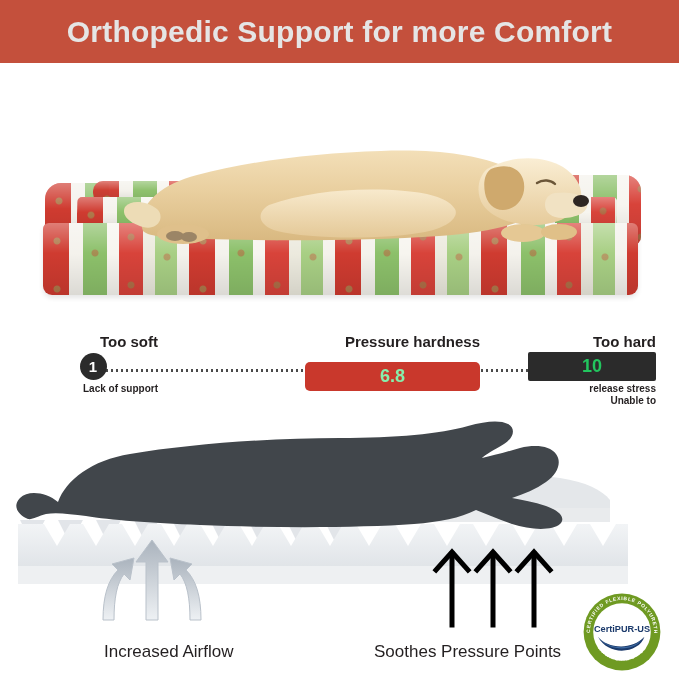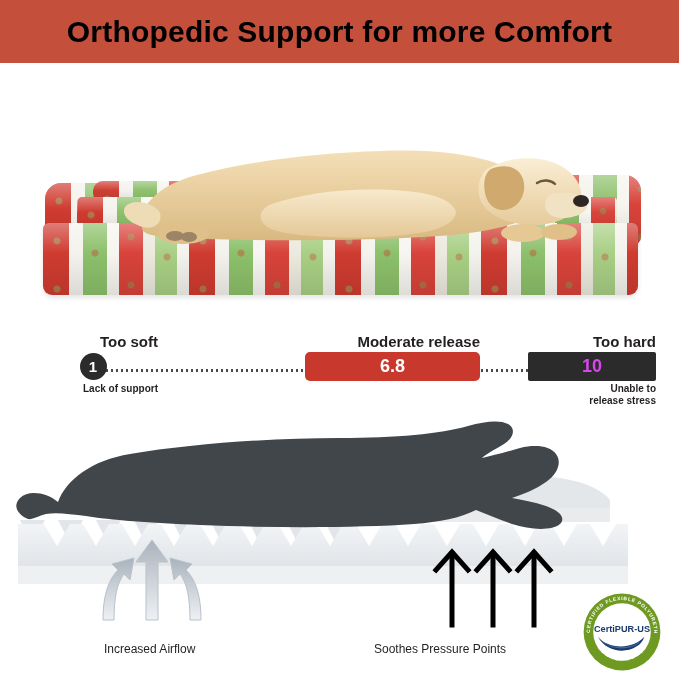--- a/index.html
+++ b/index.html
@@ -9,21 +9,21 @@
     color:#231f20;
   }
 
   
   .banner{
     position:absolute;left:0;top:0;width:679px;height:63px;
     background:#c4503c;
     display:flex;align-items:center;justify-content:center;
   }
   .banner-title{
-    color:#000000;
+    color:#e5e5e5;
     font-size:30px;font-weight:bold;letter-spacing:.2px;
     white-space:nowrap;
   }
 
   
   .photo{
     position:absolute;left:0;top:63px;width:679px;height:247px;
     background:#ffffff;overflow:hidden;
   }
   .bed-wrap{position:absolute;left:33px;top:72px;width:613px;height:165px;}
@@ -103,44 +103,44 @@
 
   .marker-circle{
     width:27px;height:27px;border-radius:50%;
     background:#2b2b2b;color:#ffffff;
     font-size:15px;font-weight:bold;
     display:flex;align-items:center;justify-content:center;
     margin:3px auto 3px auto;
   }
   .marker-red{
     min-width:40px;height:29px;border-radius:5px;
-    background:#c9382c;color:#ffffff;
+    background:#c9382c;color:#86efac;
+    font-size:18px;font-weight:bold;
+    display:flex;align-items:center;justify-content:center;
+    margin:12px auto 2px auto;padding:0 3px;
+  }
+  .marker-dark{
+    min-width:33px;height:29px;border-radius:2px;
+    background:#2b2b2b;color:#22c55e;
     font-size:18px;font-weight:bold;
     display:flex;align-items:center;justify-content:center;
     margin:2px auto 2px auto;padding:0 3px;
   }
-  .marker-dark{
-    min-width:33px;height:29px;border-radius:2px;
-    background:#2b2b2b;color:#d946ef;
-    font-size:18px;font-weight:bold;
-    display:flex;align-items:center;justify-content:center;
-    margin:2px auto 2px auto;padding:0 3px;
-  }
 
   #node-soft{left:28px;top:333px;width:130px;}
   #node-mod {left:305px;top:333px;width:175px;}
   #node-hard{left:528px;top:333px;width:128px;}
 
   
   .diagram{position:absolute;left:0;top:420px;width:679px;height:215px;}
   .diagram svg{width:100%;height:100%;display:block;}
 
   
   .caption{
-    position:absolute;font-size:12px;font-weight:normal;color:#231f20;
+    position:absolute;font-size:17px;font-weight:normal;color:#231f20;
     white-space:nowrap;
   }
   #cap-air{left:104px;top:642px;}
   #cap-pressure{left:374px;top:642px;}
 
   
   .badge{position:absolute;left:582px;top:592px;width:80px;height:80px;}
   .badge svg{width:100%;height:100%;display:block;}
 </style>
 </head>
@@ -231,30 +231,30 @@
 <div class="scale">
   <div class="scale-line"></div>
 
   <div class="node" id="node-soft">
     <div class="top-label">Too soft</div>
     <div class="marker-circle">1</div>
     <div class="bot-label">Lack of support</div>
   </div>
 
   <div class="node" id="node-mod">
-    <div class="top-label">Moderate release</div>
+    <div class="top-label">Pressure hardness</div>
     <div class="marker-red">6.8</div>
   </div>
 
   <div class="node" id="node-hard">
     <div class="top-label">Too hard</div>
     <div class="marker-dark">10</div>
     <div class="bot-label">
+      <div>release stress</div>
       <div>Unable to</div>
-      <div>release stress</div>
     </div>
   </div>
 </div>
 
 <div class="diagram">
   <svg viewBox="0 0 679 215" xmlns="http://www.w3.org/2000/svg">
     <defs>
       <linearGradient id="arrowGrad" x1="0" y1="1" x2="0" y2="0">
         <stop offset="0%" stop-color="#eef1f4"></stop>
         <stop offset="100%" stop-color="#aab3bd"></stop>

